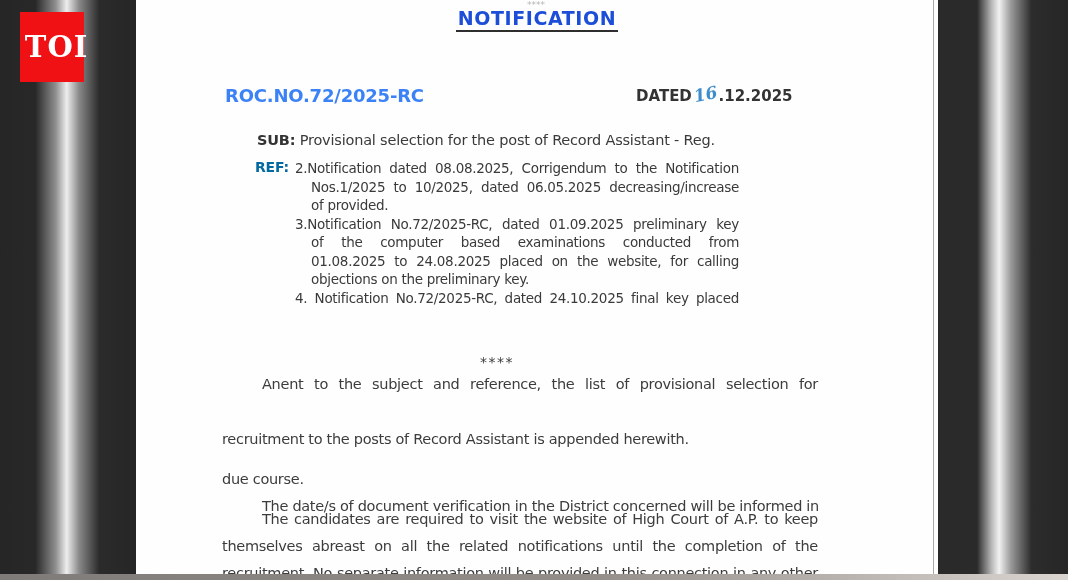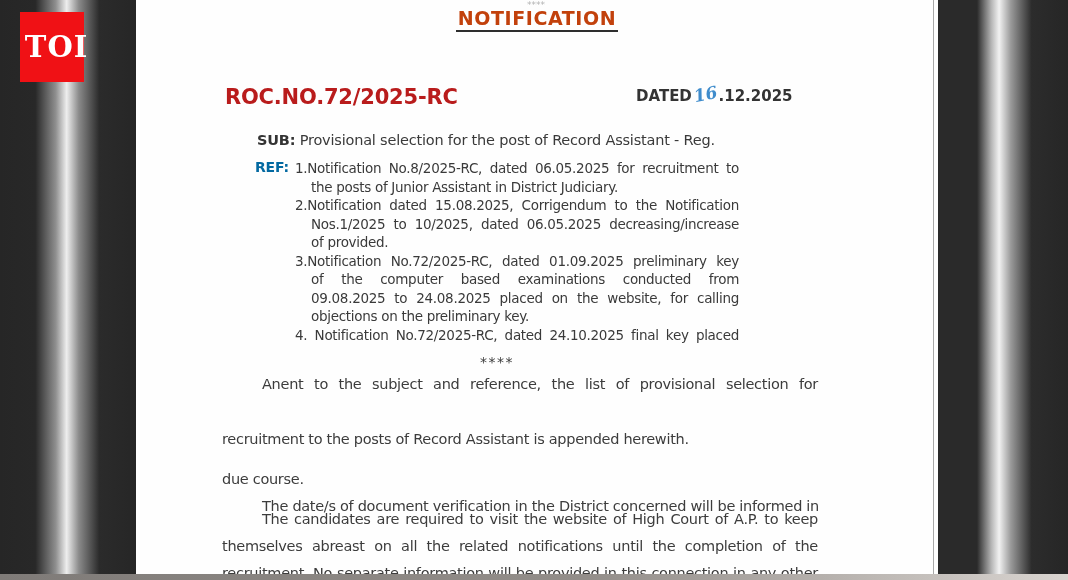--- a/index.html
+++ b/index.html
@@ -38,25 +38,25 @@
   }
   .page-edge-right { position: absolute; left: 797px; top: 0; width: 1px; height: 574px; background: #a8a8a8; }
 
   .top-fragment {
     position: absolute; top: 0; left: 370px; height: 5px; width: 60px;
     overflow: hidden; opacity: .45; font-size: 9px; color: #555; text-align: center;
   }
 
   .doc-title-row { position: absolute; top: 7px; left: 0; width: 100%; text-align: center; }
   .doc-title {
-    display: inline-block; font-size: 19px; font-weight: bold; color: #c2410c;
+    display: inline-block; font-size: 19px; font-weight: bold; color: #1d4ed8;
     letter-spacing: .6px; border-bottom: 2.5px solid #2e2e2e; padding: 0 2px 1px 2px;
   }
 
-  .roc-line { position: absolute; top: 85px; left: 89px; font-size: 21px; font-weight: bold; color: #b91c1c; letter-spacing: -0.2px; }
+  .roc-line { position: absolute; top: 85px; left: 89px; font-size: 18px; font-weight: bold; color: #3b82f6; letter-spacing: -0.2px; }
   .dated-group { position: absolute; top: 85px; left: 500px; font-size: 15px; font-weight: bold; color: #333; white-space: nowrap; }
   .handwritten {
     display: inline-block; color: #3f8ccc; font-family: "DejaVu Serif", "Liberation Serif", serif;
     font-style: italic; font-weight: bold; font-size: 17px;
     transform: rotate(-12deg) translateY(-1px); margin: 0 1px 0 2px;
   }
 
   .sub-line { position: absolute; top: 132px; left: 121px; font-size: 14.5px; letter-spacing: -0.2px; width: 640px; }
   .lbl { font-weight: bold; color: #333; }
 
@@ -108,35 +108,31 @@
 
     <div class="sub-line">
       <span class="lbl">SUB:</span>
       <span>Provisional selection for the post of Record Assistant - Reg.</span>
     </div>
 
     <div class="ref-block">
       <span class="ref-label">REF:</span>
       <div class="ref-items">
 
-        <div class="ref-item">
-          <div class="ref-line first"><span class="ref-num">1.</span><span>Notification No.8/2025-RC, dated 06.05.2025 for recruitment to</span></div>
-          <div class="ref-line last">the posts of Junior Assistant in District Judiciary.</div>
-        </div>
 
         <div class="ref-item">
-          <div class="ref-line first"><span class="ref-num">2.</span><span>Notification dated 15.08.2025, Corrigendum to the Notification</span></div>
+          <div class="ref-line first"><span class="ref-num">2.</span><span>Notification dated 08.08.2025, Corrigendum to the Notification</span></div>
           <div class="ref-line">Nos.1/2025 to 10/2025, dated 06.05.2025 decreasing/increase</div>
           <div class="ref-line last">of provided.</div>
         </div>
 
         <div class="ref-item">
           <div class="ref-line first"><span class="ref-num">3.</span><span>Notification No.72/2025-RC, dated 01.09.2025 preliminary key</span></div>
           <div class="ref-line">of the computer based examinations conducted from</div>
-          <div class="ref-line">09.08.2025 to 24.08.2025 placed on the website, for calling</div>
+          <div class="ref-line">01.08.2025 to 24.08.2025 placed on the website, for calling</div>
           <div class="ref-line last">objections on the preliminary key.</div>
         </div>
 
         <div class="ref-item">
           <div class="ref-line first"><span class="ref-num">4. </span><span>Notification No.72/2025-RC, dated 24.10.2025 final key placed</span></div>
         </div>
 
       </div>
     </div>
 

